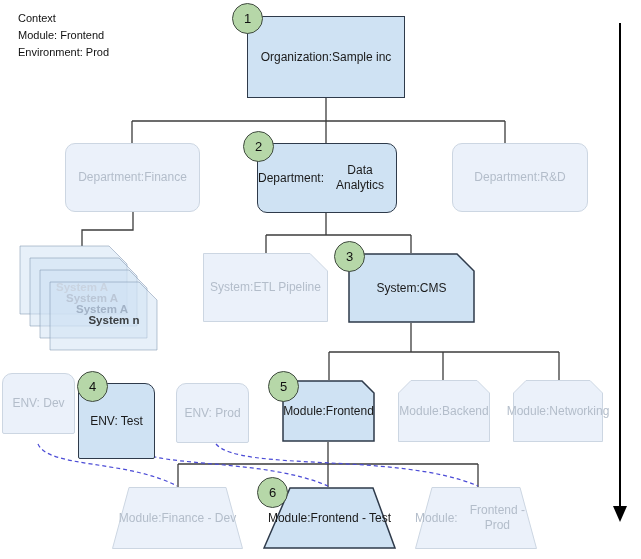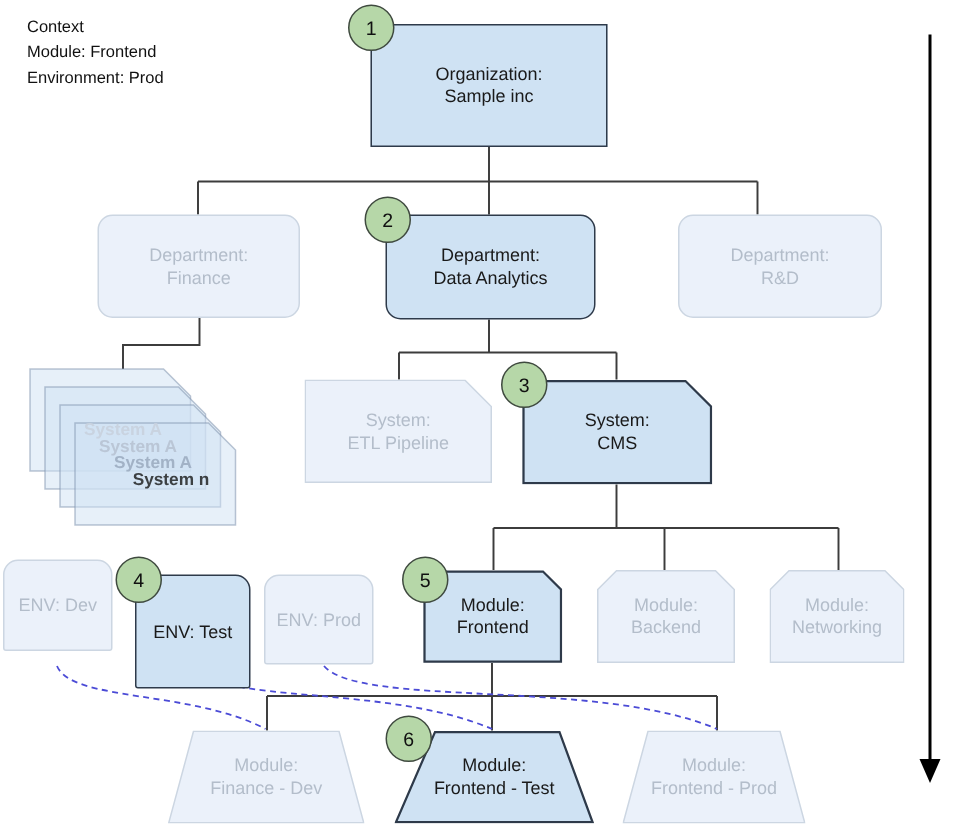--- a/index.html
+++ b/index.html
@@ -5,21 +5,21 @@
   html,body{margin:0;padding:0;background:#ffffff;}
   #stage{
     position:relative;width:641px;height:559px;background:#ffffff;overflow:hidden;
     font-family:"Liberation Sans","DejaVu Sans",sans-serif;color:#1a1a1a;
   }
   svg{display:block;}
   .overlay{position:absolute;left:0;top:0;z-index:1;}
   .node{position:absolute;z-index:2;box-sizing:border-box;}
   .node .shape{position:absolute;left:0;top:0;}
   .lblwrap{
-    position:absolute;inset:0;display:flex;flex-direction:column;align-items:center;
+    position:absolute;inset:0;display:flex;align-items:center;
     justify-content:center;text-align:center;font-size:12px;line-height:15px;z-index:2;
   }
   .hl{background:#cfe2f3;border:1.5px solid #2e3a4a;}
   .fd{background:rgba(233,240,249,0.9);border:1px solid #ccd6e2;}
   .hl-text{color:#1a1a1a;}
   .fd-text{color:#b3bdca;}
   .rounded{border-radius:10px;}
   .envbox{border-radius:10px 10px 2px 2px;}
   .step{
     position:absolute;z-index:3;width:31px;height:31px;border-radius:50%;
@@ -126,21 +126,21 @@
       <div>CMS</div>
     </div>
   </div>
 
   <div class="node fd envbox" style="left:2px;top:373px;width:73px;height:61px;">
     <div class="lblwrap fd-text">
       <div>ENV: Dev</div>
     </div>
   </div>
 
-  <div class="node hl envbox" style="left:90px;top:383px;width:77px;height:76px;">
+  <div class="node hl envbox" style="left:78px;top:383px;width:77px;height:76px;">
     <div class="lblwrap hl-text">
       <div>ENV: Test</div>
     </div>
   </div>
 
   <div class="node fd envbox" style="left:176px;top:383px;width:73px;height:60px;">
     <div class="lblwrap fd-text">
       <div>ENV: Prod</div>
     </div>
   </div>

